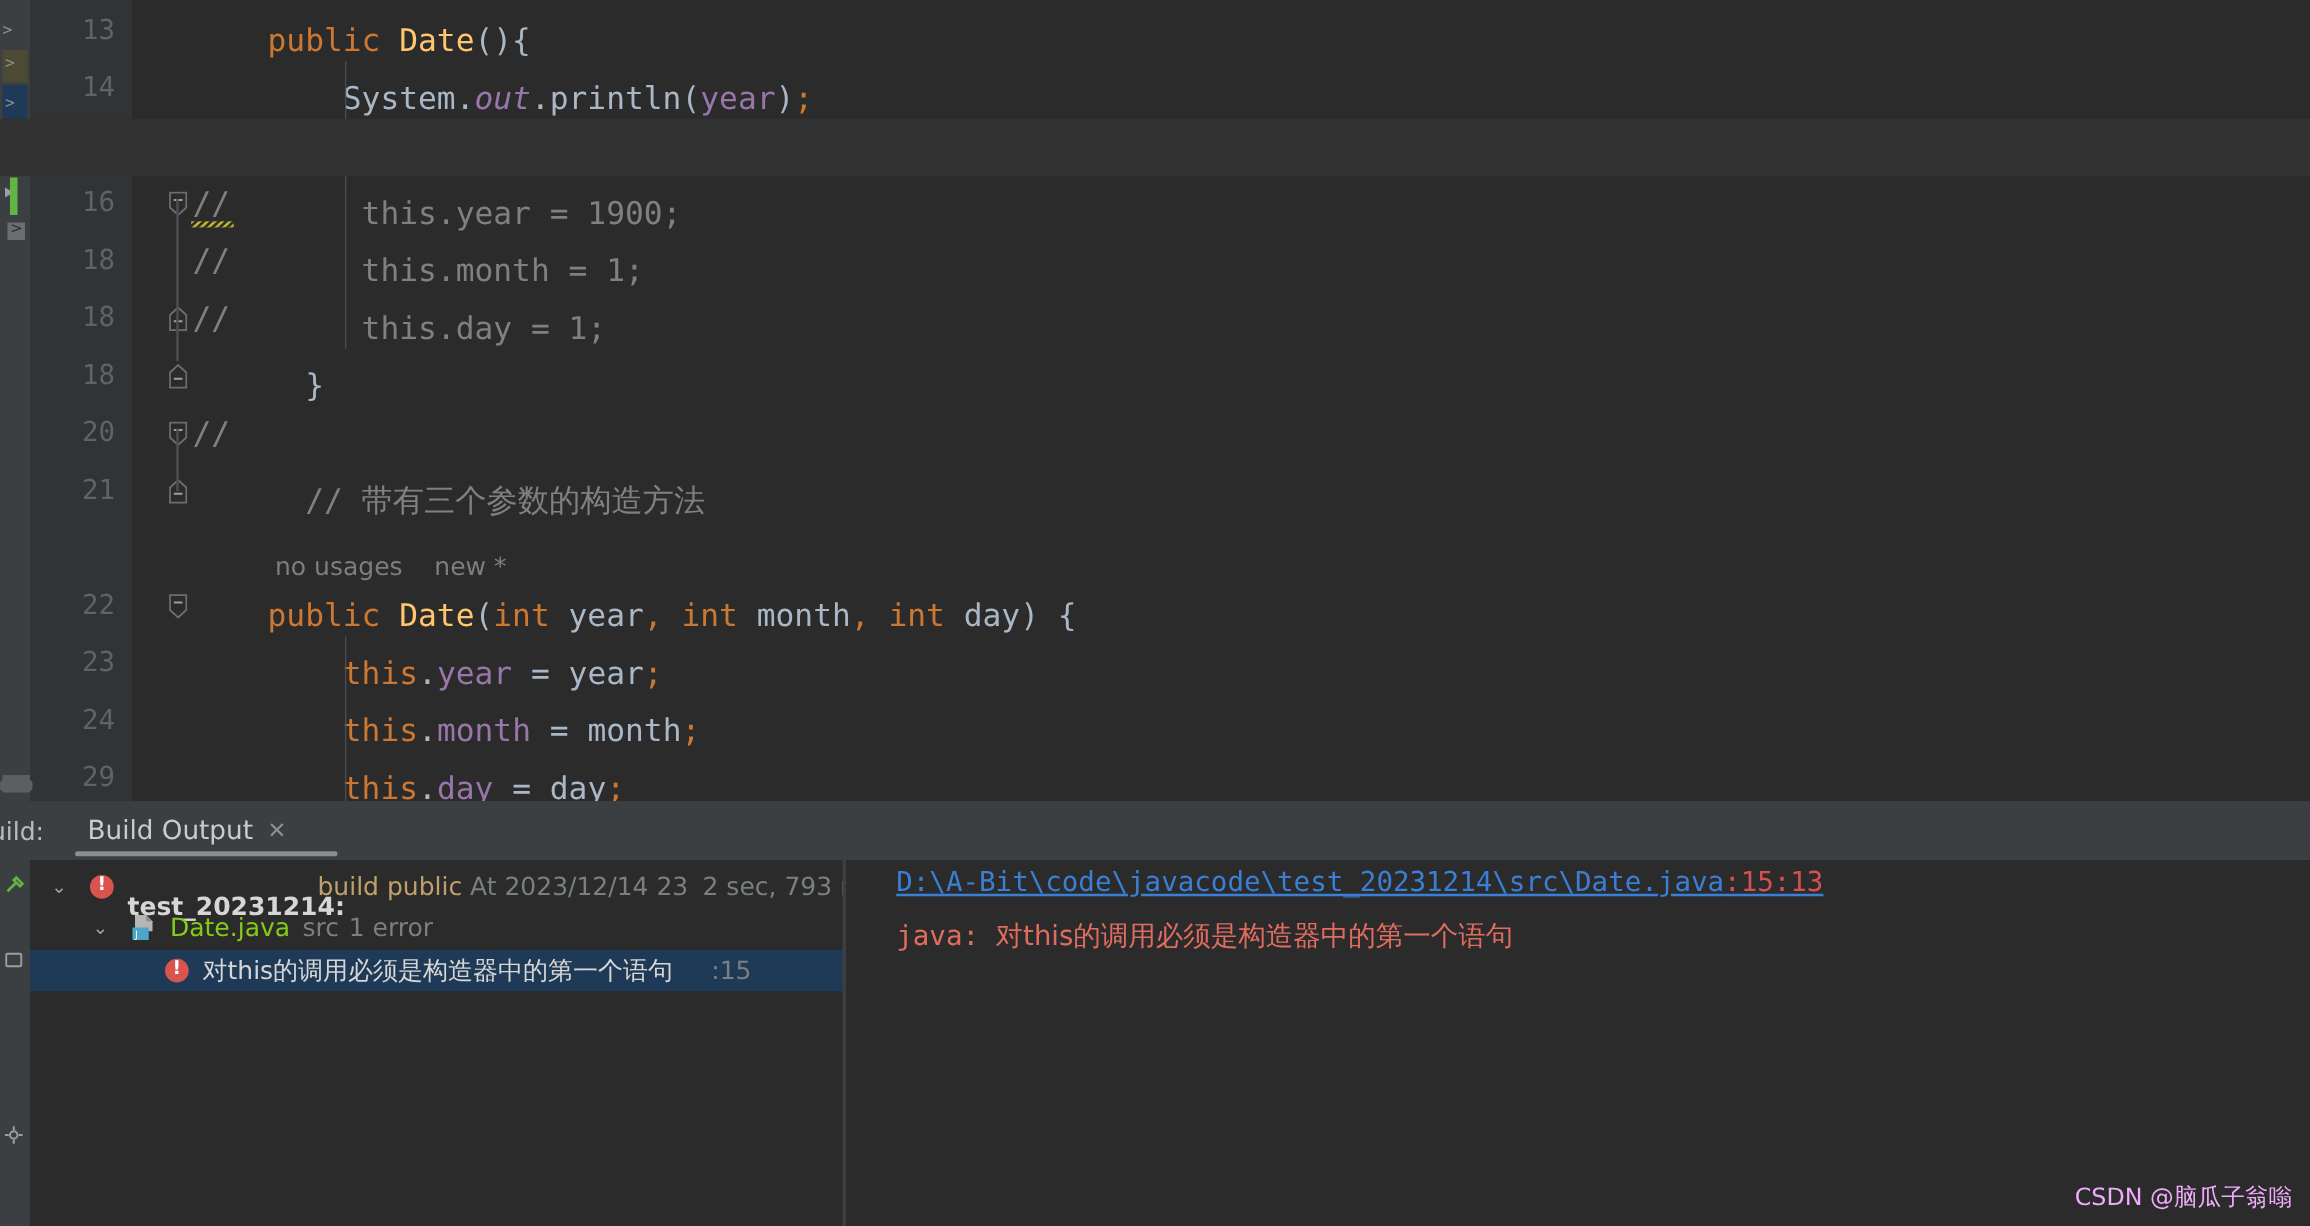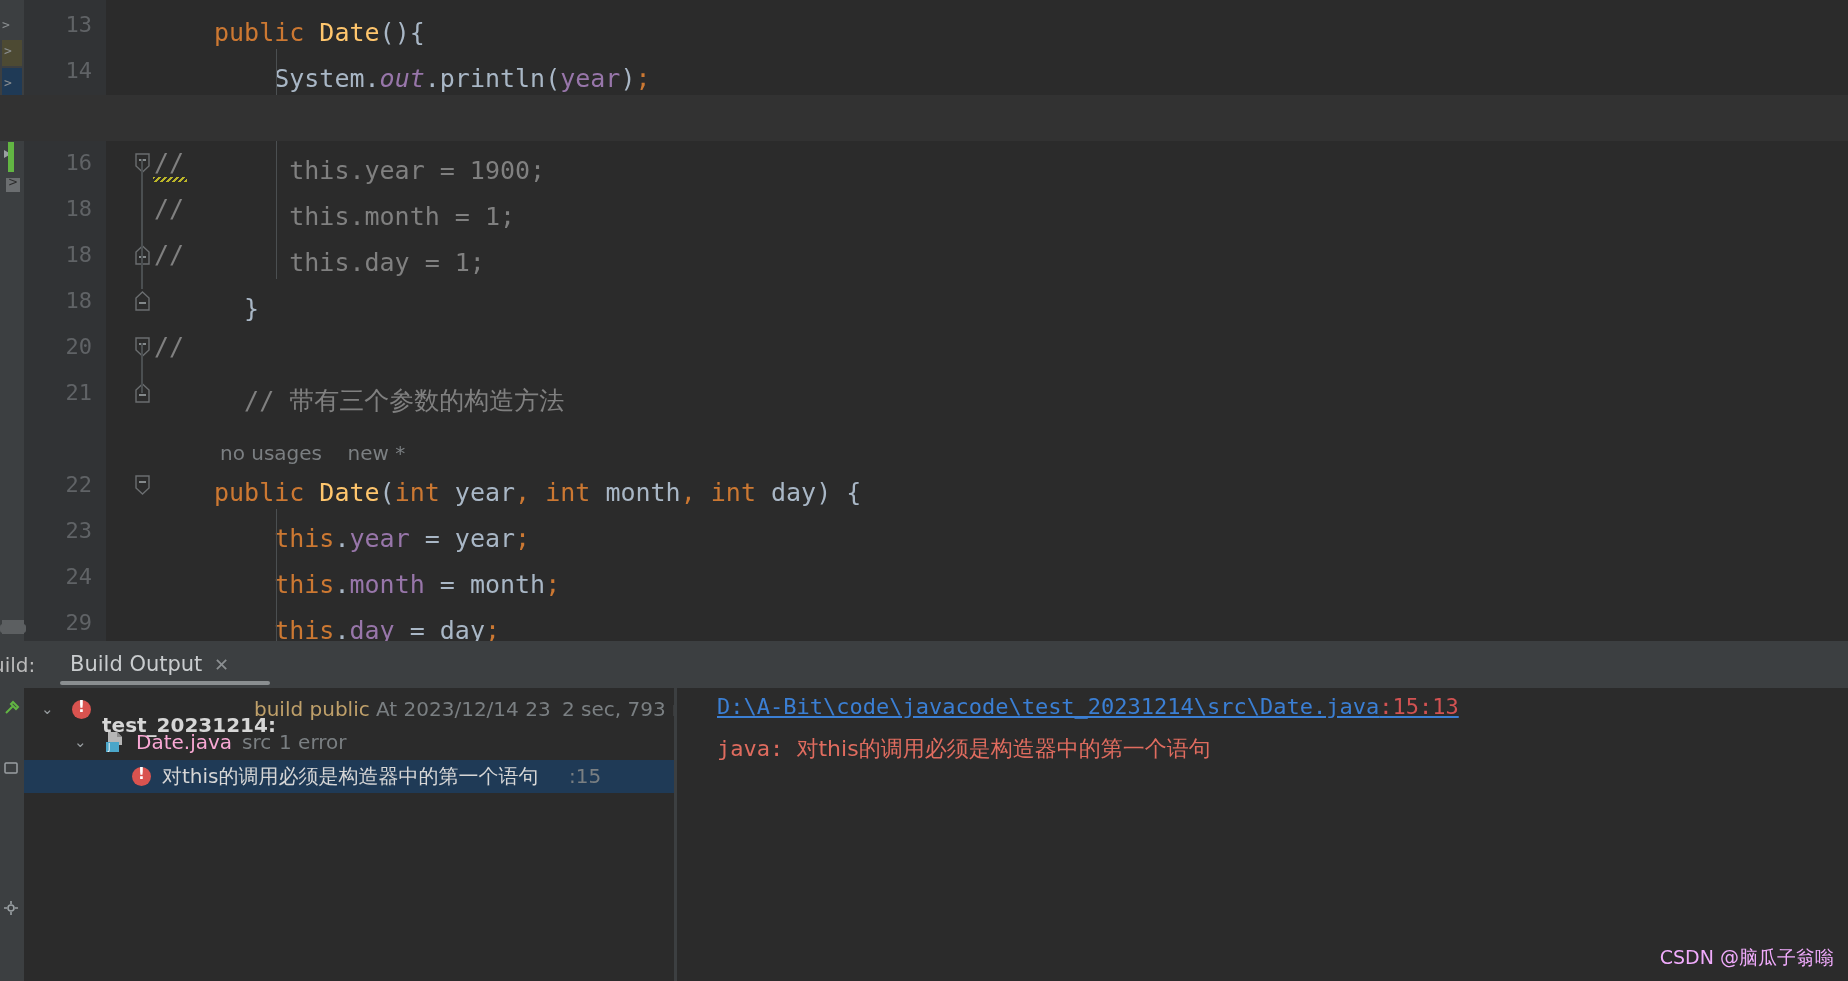--- a/index.html
+++ b/index.html
@@ -77,21 +77,21 @@
   .detail-pane{position:absolute;left:653px;top:0;right:0;bottom:0;background:#2b2b2b;}
   .pane-split{position:absolute;left:650px;top:0;width:3px;bottom:0;background:#3c3f41;}
 
   .tree-row{position:absolute;left:0;right:0;height:33px;}
   .tree-row.selected{background:#1f3a56;}
   .tw{position:absolute;color:#9aa0a3;font-size:15px;}
   .tree-text{position:absolute;font-size:20px;white-space:nowrap;}
   .t-bold{color:#d6d6d6;font-weight:bold;}
   .t-orange{color:#bfa06a;}
   .t-dim{color:#7a7f82;}
-  .t-white{color:#f9a8d4;}
+  .t-white{color:#84cc16;}
   .t-cn{color:#d6d6d6;}
 
   .err-icon{position:absolute;width:19px;height:19px;border-radius:50%;background:#d9534f;}
   .err-icon:after{content:"!";position:absolute;left:0;right:0;top:-2px;text-align:center;
     color:#fff;font-size:15px;font-weight:bold;font-family:"DejaVu Sans",sans-serif;}
 
   .java-icon{position:absolute;width:22px;height:22px;}
 
   .detail-link{position:absolute;color:#3b7fd4;font-size:22px;
     font-family:"DejaVu Sans Mono","Liberation Mono",monospace;

